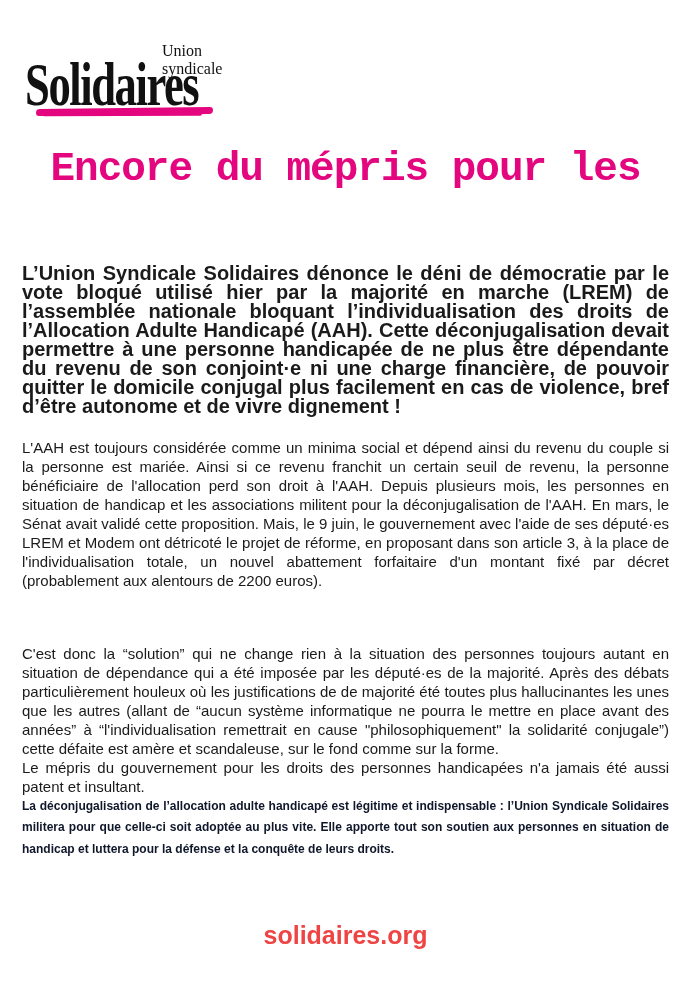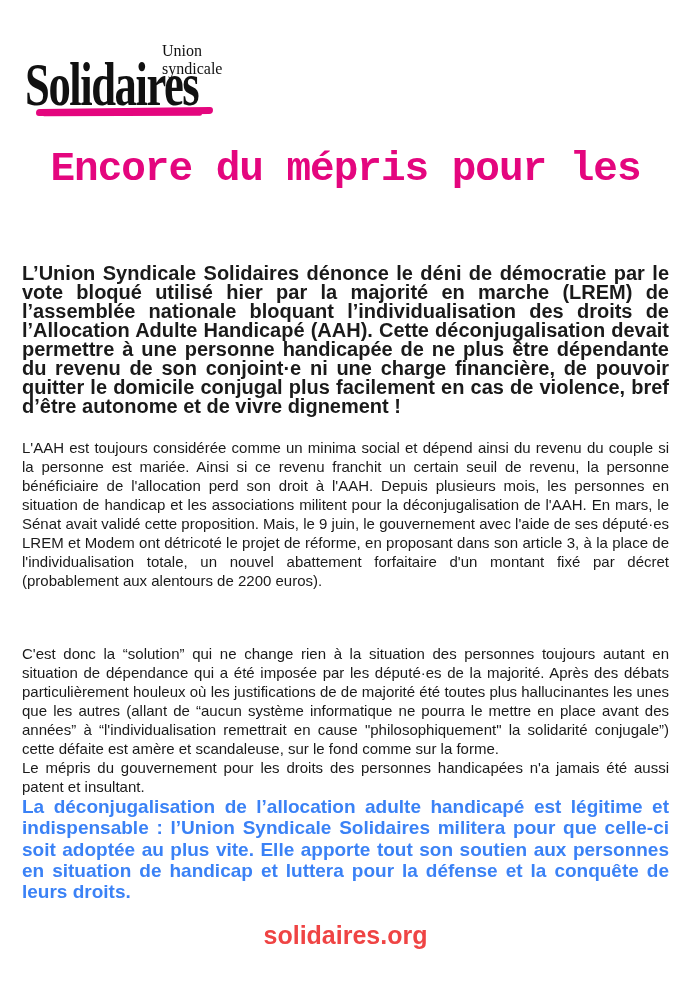--- a/index.html
+++ b/index.html
@@ -58,21 +58,21 @@
   }
 
   
   .para {
     position: absolute; left: 22px; width: 647px;
     text-align: justify;
     font-size: 15px; line-height: 19px;
     color: #1a1a1a;
   }
   .para.bold-black { font-weight: bold; font-size: 20px; line-height: 19px; }
-  .para.bold-pink  { font-weight: bold; font-size: 19px; line-height: 21.3px; color: #3b82f6; }
+  .para.bold-pink  { font-weight: bold; font-size: 12px; line-height: 21.3px; color: #0f172a; }
   #para-1 { top: 264px; }
   #para-2 { top: 438px; }
   #para-3-group { top: 632px; margin-top: 12px; }
   #para-3-group .para-inner { text-align: justify; }
   #para-4 { top: 796px; }
 
   
   .footer {
     position: absolute; left: 0; top: 921px; width: 691px;
     text-align: center;

